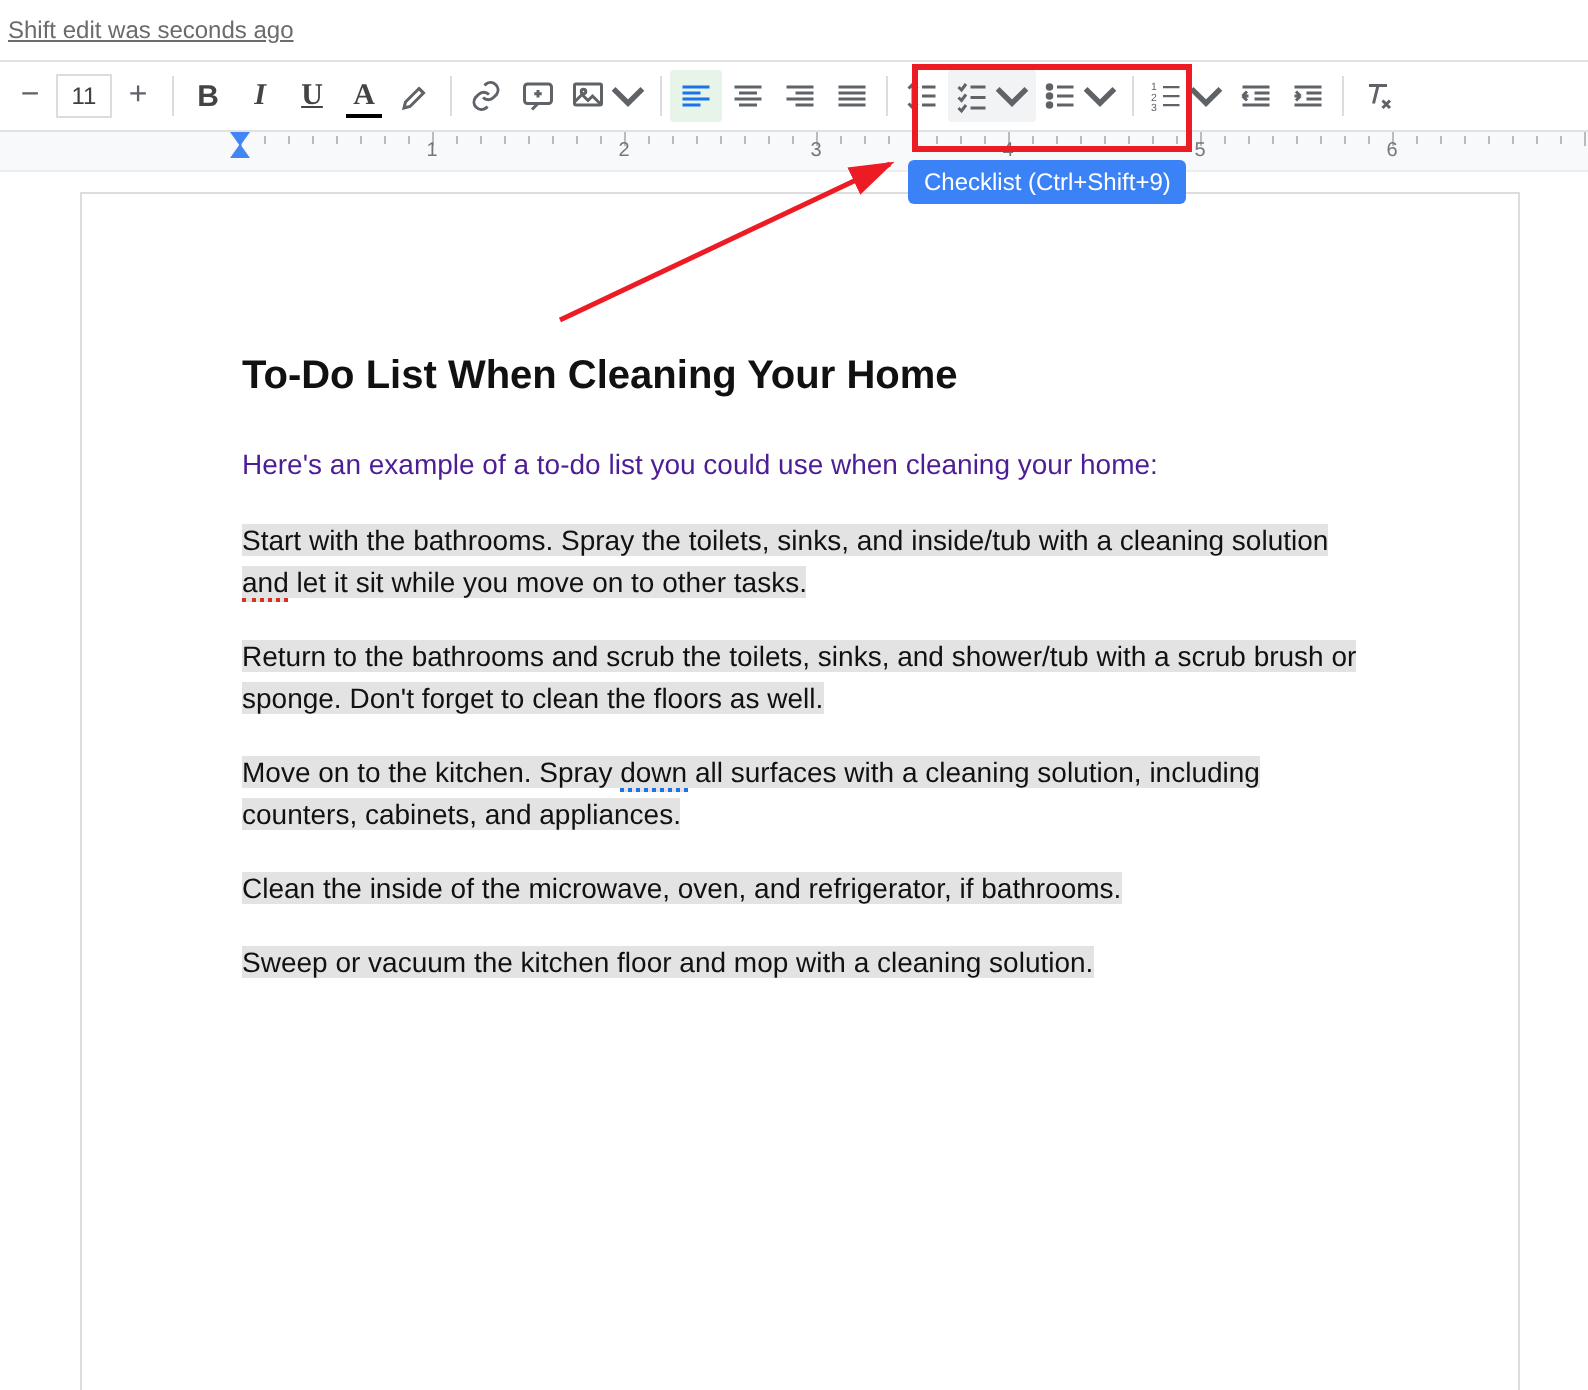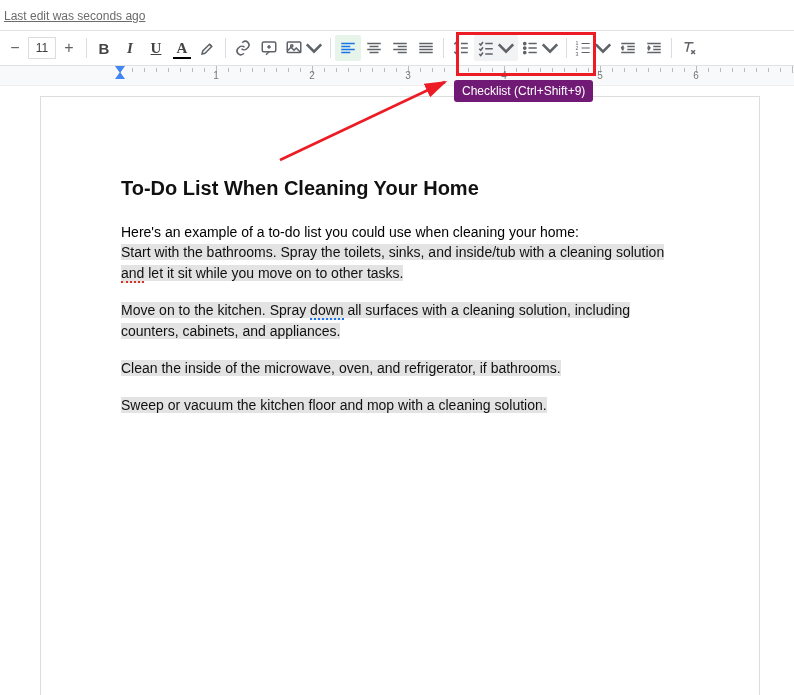--- a/index.html
+++ b/index.html
@@ -157,61 +157,62 @@
     padding: 80px 70px 40px 80px;
   }
   .doc-title {
     font-size: 20px;
     font-weight: 700;
     color: #111;
     margin-bottom: 22px;
   }
   .doc-intro {
     font-size: 14px;
-    color: #000000;
+    color: #4c1d95;
+    margin-bottom: 18px;
     line-height: 1.45;
   }
   .doc-para {
     font-size: 14px;
     color: #111;
     margin-bottom: 16px;
     line-height: 1.5;
   }
   .doc-para .hl {
     background: #e3e3e3;
   }
   .red-hl {
     position: absolute;
     border: 3px solid #ed1c24;
     pointer-events: none;
     z-index: 50;
   }
   .tooltip {
     position: absolute;
-    background: #701a75;
+    background: #3b82f6;
     color: #fff;
     font-size: 12px;
     padding: 4px 8px;
     border-radius: 3px;
     white-space: nowrap;
     z-index: 60;
   }
   .arrow {
     position: absolute;
     z-index: 55;
     pointer-events: none;
   }
   .spellY { border-bottom: 2px dotted #d93025; }
   .spellB { border-bottom: 2px dotted #1a73e8; }
 </style>
 </head>
 <body>
 
 <div class="header-bar">
-  <span class="last-edit">Last edit was seconds ago</span>
+  <span class="last-edit">Shift edit was seconds ago</span>
 </div>
 
 <div class="toolbar">
   <div class="font-size-box">
     <div class="minus-plus">−</div>
     <input class="font-size-input" value="11" style="">
     <div class="minus-plus">+</div>
   </div>
   <div class="tb-sep"></div>
   <div class="tb-btn">
@@ -402,20 +403,21 @@
       <div class="indent-marker" style="left: 80px;"></div>
     </div>
 </div>
 
 <div class="page-area">
   <div class="page">
     <div class="doc-title">To-Do List When Cleaning Your Home</div>
     <div class="doc-intro">Here's an example of a to-do list you could use when cleaning your home:</div>
     <div id="paras">
         <div class="doc-para"><span class="hl">Start with the bathrooms. Spray the toilets, sinks, and inside/tub with a cleaning solution </span><span class="hl spellY">and</span><span class="hl"> let it sit while you move on to other tasks.</span></div>
+        <div class="doc-para"><span class="hl">Return to the bathrooms and scrub the toilets, sinks, and shower/tub with a scrub brush or sponge. Don't forget to clean the floors as well.</span></div>
         <div class="doc-para"><span class="hl">Move on to the kitchen. Spray </span><span class="hl spellB">down</span><span class="hl"> all surfaces with a cleaning solution, including counters, cabinets, and appliances.</span></div>
         <div class="doc-para"><span class="hl">Clean the inside of the microwave, oven, and refrigerator, if bathrooms.</span></div>
         <div class="doc-para"><span class="hl">Sweep or vacuum the kitchen floor and mop with a cleaning solution.</span></div>
       </div>
   </div>
 </div>
 
 <div class="red-hl" style="left:456px; top:32px; width:140px; height:44px;"></div>
 
 <div class="tooltip" style="left:454px; top:80px;">Checklist (Ctrl+Shift+9)</div>

